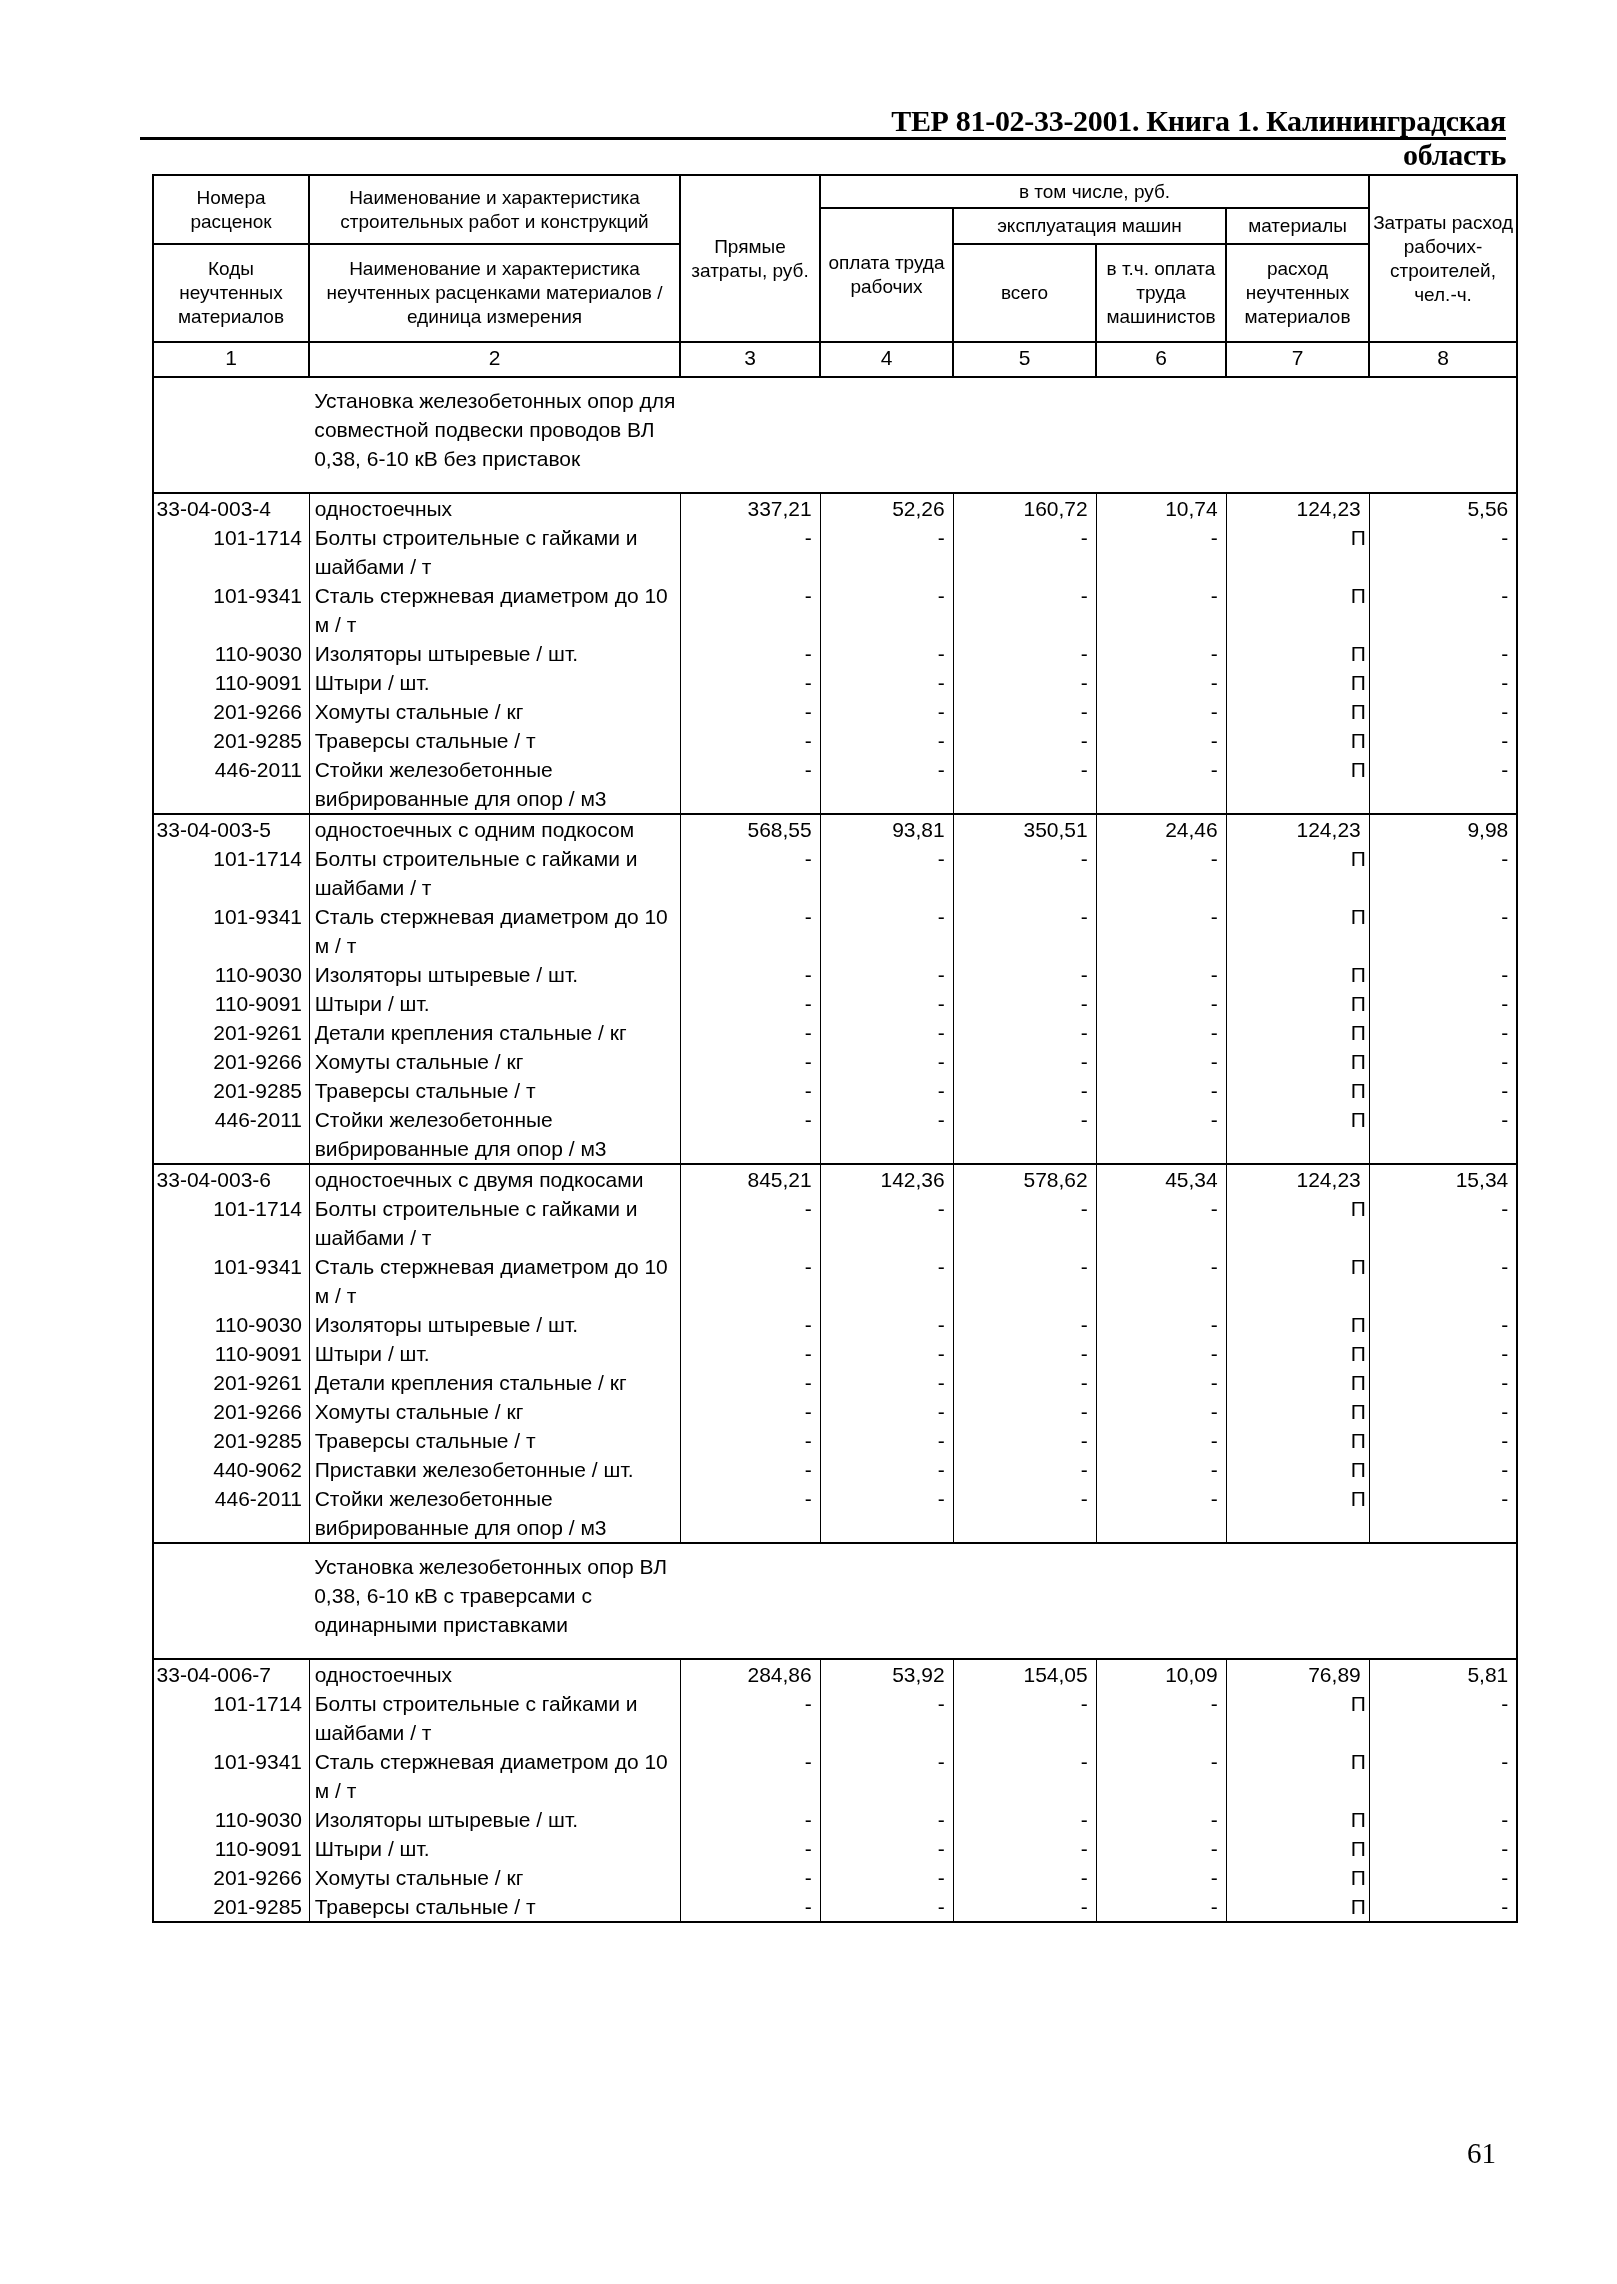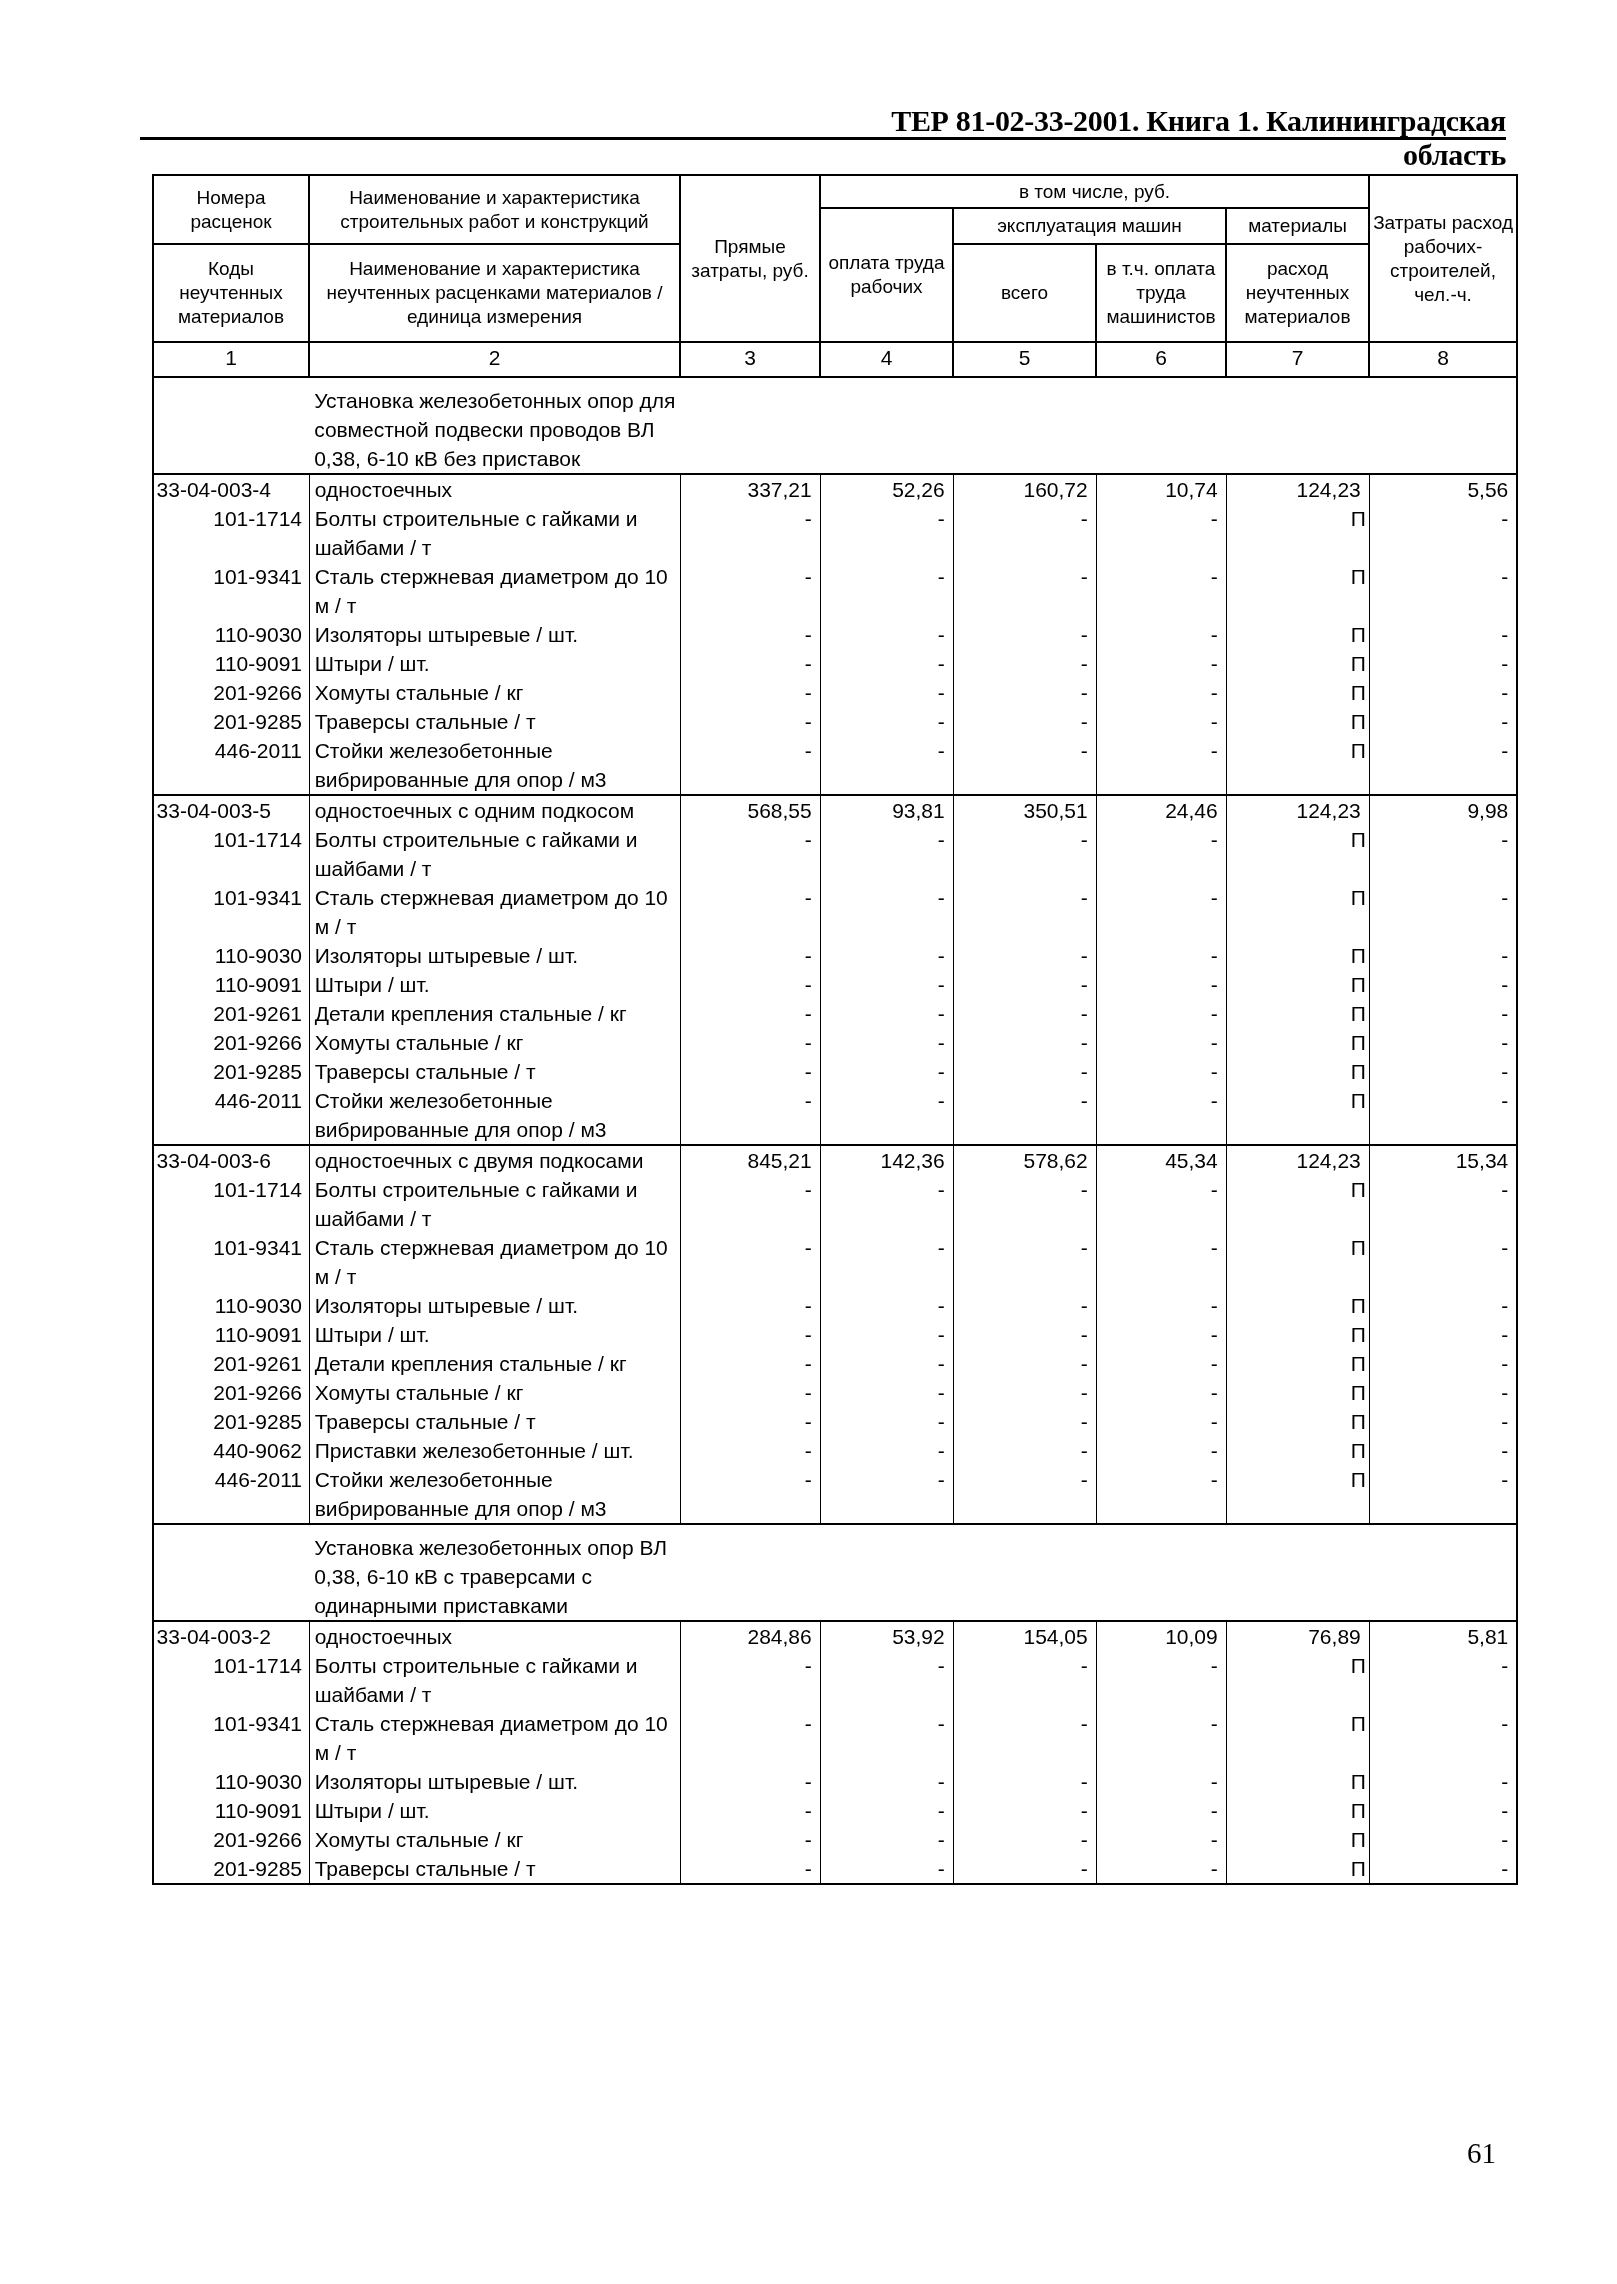--- a/index.html
+++ b/index.html
@@ -24,21 +24,21 @@
         border:2px solid #000; padding:1.3px 2.6px !important; }
   .num-row td { border:2px solid #000; text-align:center; font-size:21px; height:33px; vertical-align:middle; border-bottom:2.6px solid #000; }
   .vb { border-left:1.3px solid #000; border-right:1.3px solid #000; }
   .c1 { text-align:right; padding-right:6.5px !important; white-space:nowrap; }
   .c1.code { }
   .c2 { text-align:left; padding-left:5.2px !important; }
   .cn { text-align:right; padding-right:7.8px !important; white-space:nowrap; }
   .cm { text-align:right; padding-right:2.6px !important; }
   .sect td { border-top:2.6px solid #000; }
   .sect-title td { border-top:2.6px solid #000; }
-  .sect-title .title-cell { padding-top:7.8px; padding-bottom:0; }
+  .sect-title .title-cell { padding-top:7.8px; padding-bottom:19px; }
   .row-first td { padding-top:1.3px; }
   .outer-left { border-left:2px solid #000 !important; }
   .outer-right { border-right:2px solid #000 !important; }
   tr.last td { border-bottom:2px solid #000; }
 </style>
 </head>
 <body>
 
 <div class="page-header">ТЕР 81-02-33-2001. Книга 1. Калининградская область</div>
 <div class="header-rule"></div>
@@ -359,21 +359,21 @@
         <td class="cn vb" style="padding-right: 13px;">-</td>
         <td class="cn vb" style="padding-right: 13px;">-</td>
         <td class="cm vb">П</td>
         <td class="cn vb outer-right" style="padding-right: 14.3px;">-</td>
       </tr>
       <tr class="sect-title">
         <td class="outer-left" style="border-left:2px solid #000"></td>
         <td class="c2 title-cell outer-right" colspan="7" style="border-right: 2px solid rgb(0, 0, 0); padding-right: 813px;">Установка железобетонных опор ВЛ 0,38, 6-10 кВ с траверсами с одинарными приставками</td>
       </tr>
       <tr class="sect row-first">
-        <td class="c1 vb outer-left" style="padding-left: 2.6px; text-align: left;">33-04-003-2</td>
+        <td class="c1 vb outer-left" style="padding-left: 2.6px; text-align: left;">33-04-006-7</td>
         <td class="c2 vb">одностоечных</td>
         <td class="cn vb">284,86</td>
         <td class="cn vb">53,92</td>
         <td class="cn vb">154,05</td>
         <td class="cn vb">10,09</td>
         <td class="cn vb">76,89</td>
         <td class="cn vb outer-right">5,81</td>
       </tr>
       <tr>
         <td class="c1 code vb outer-left">101-1714</td>

